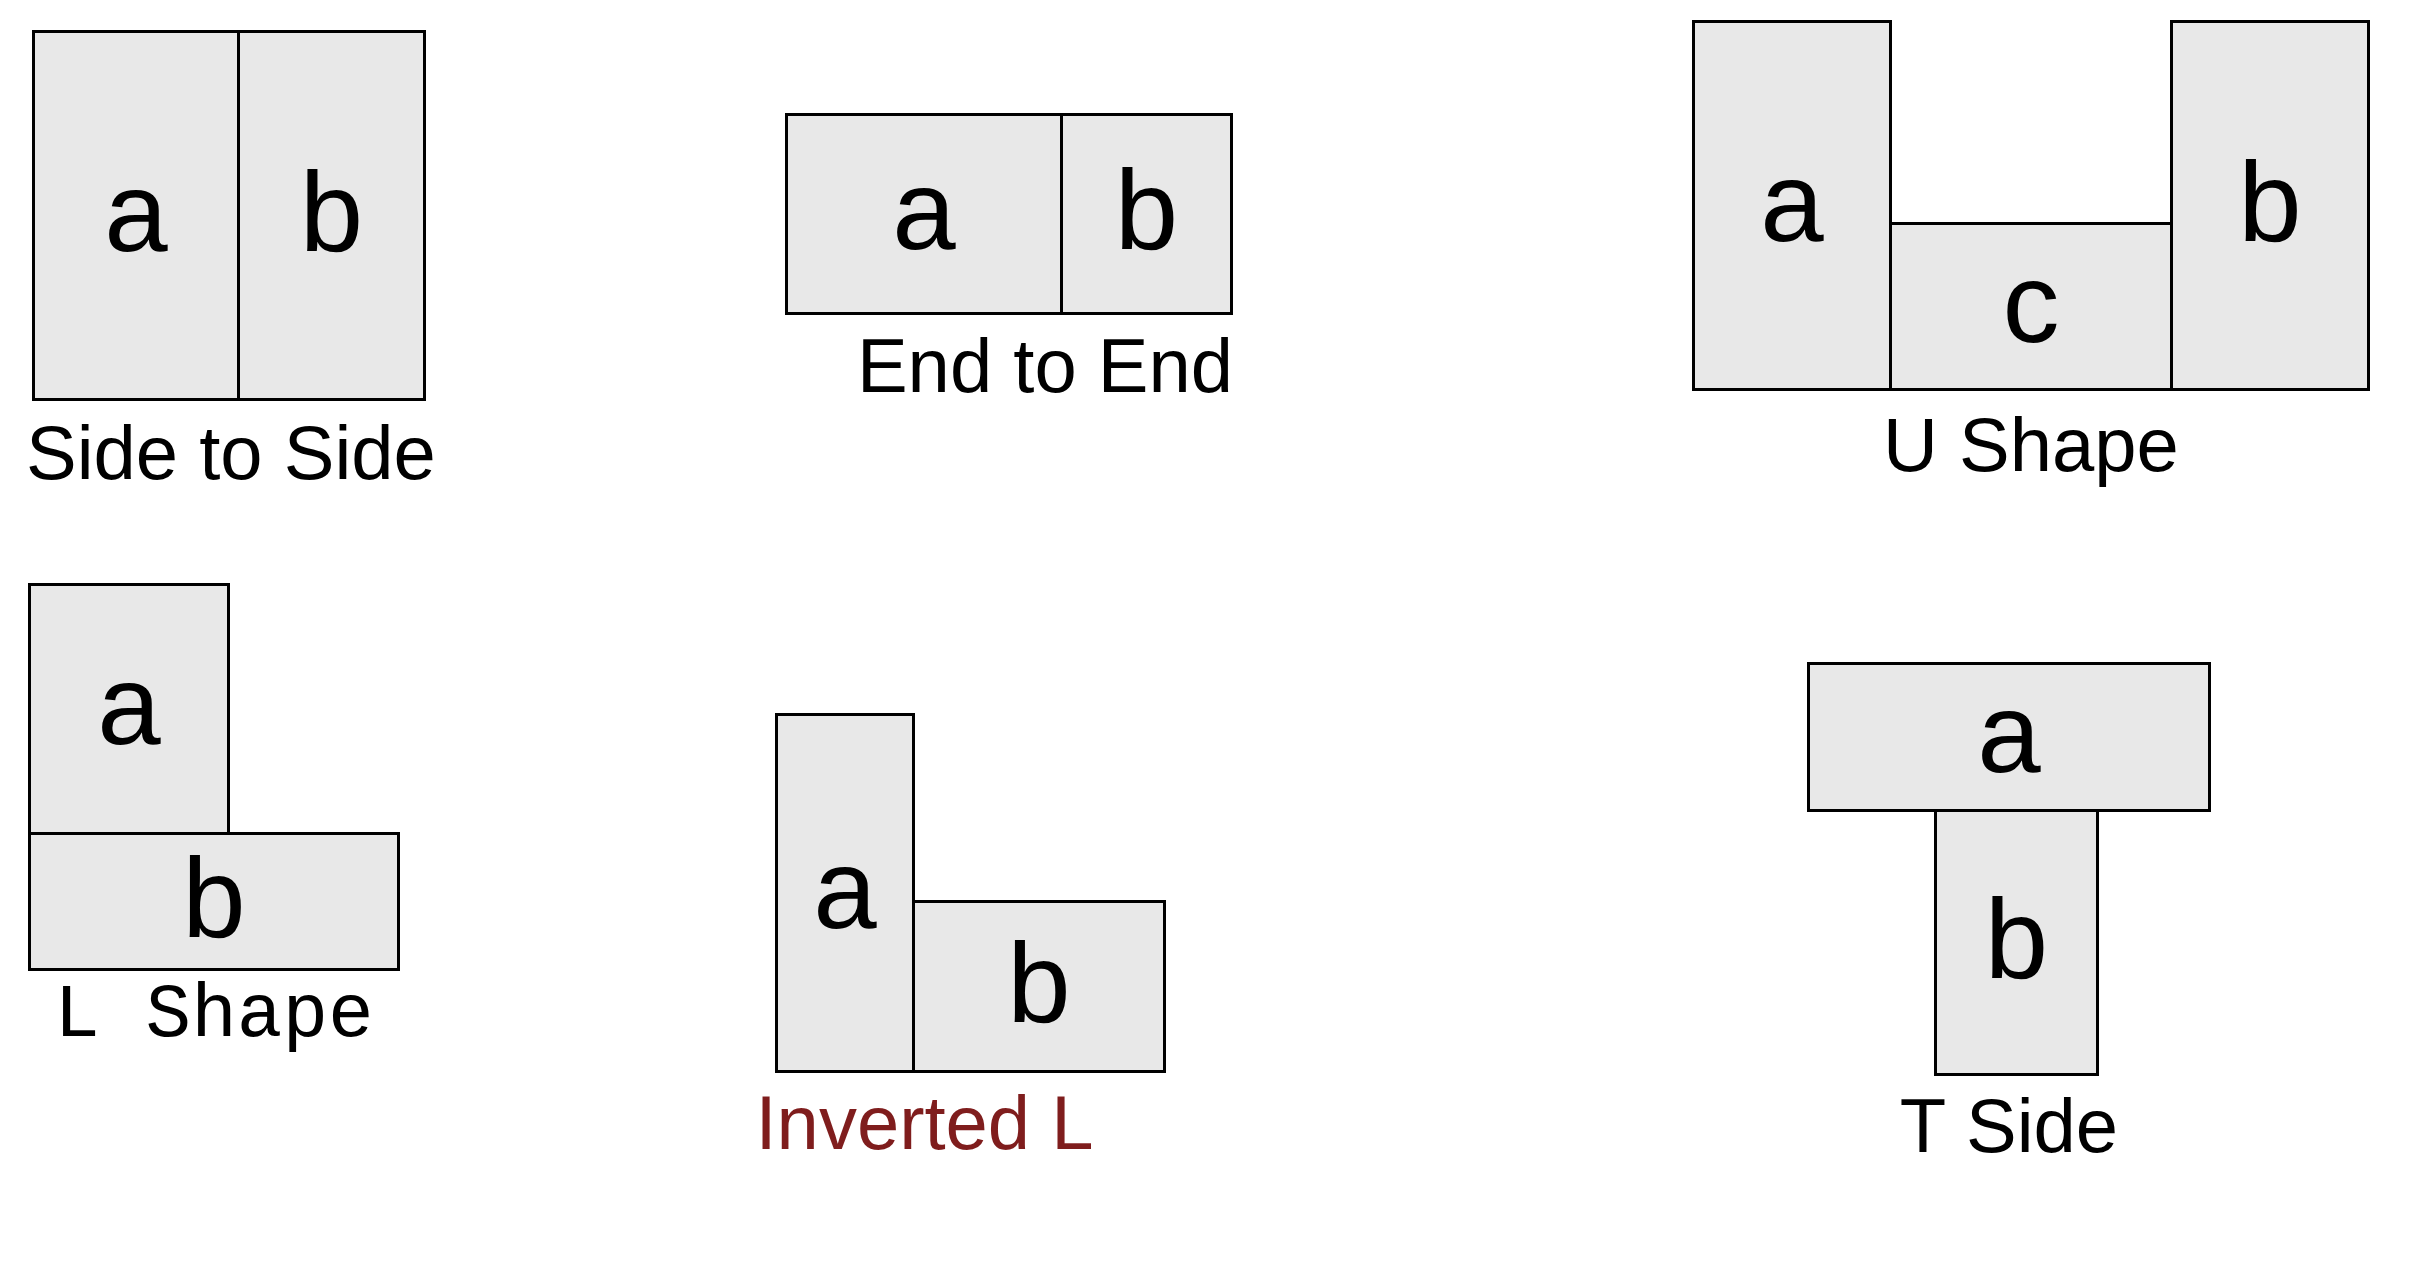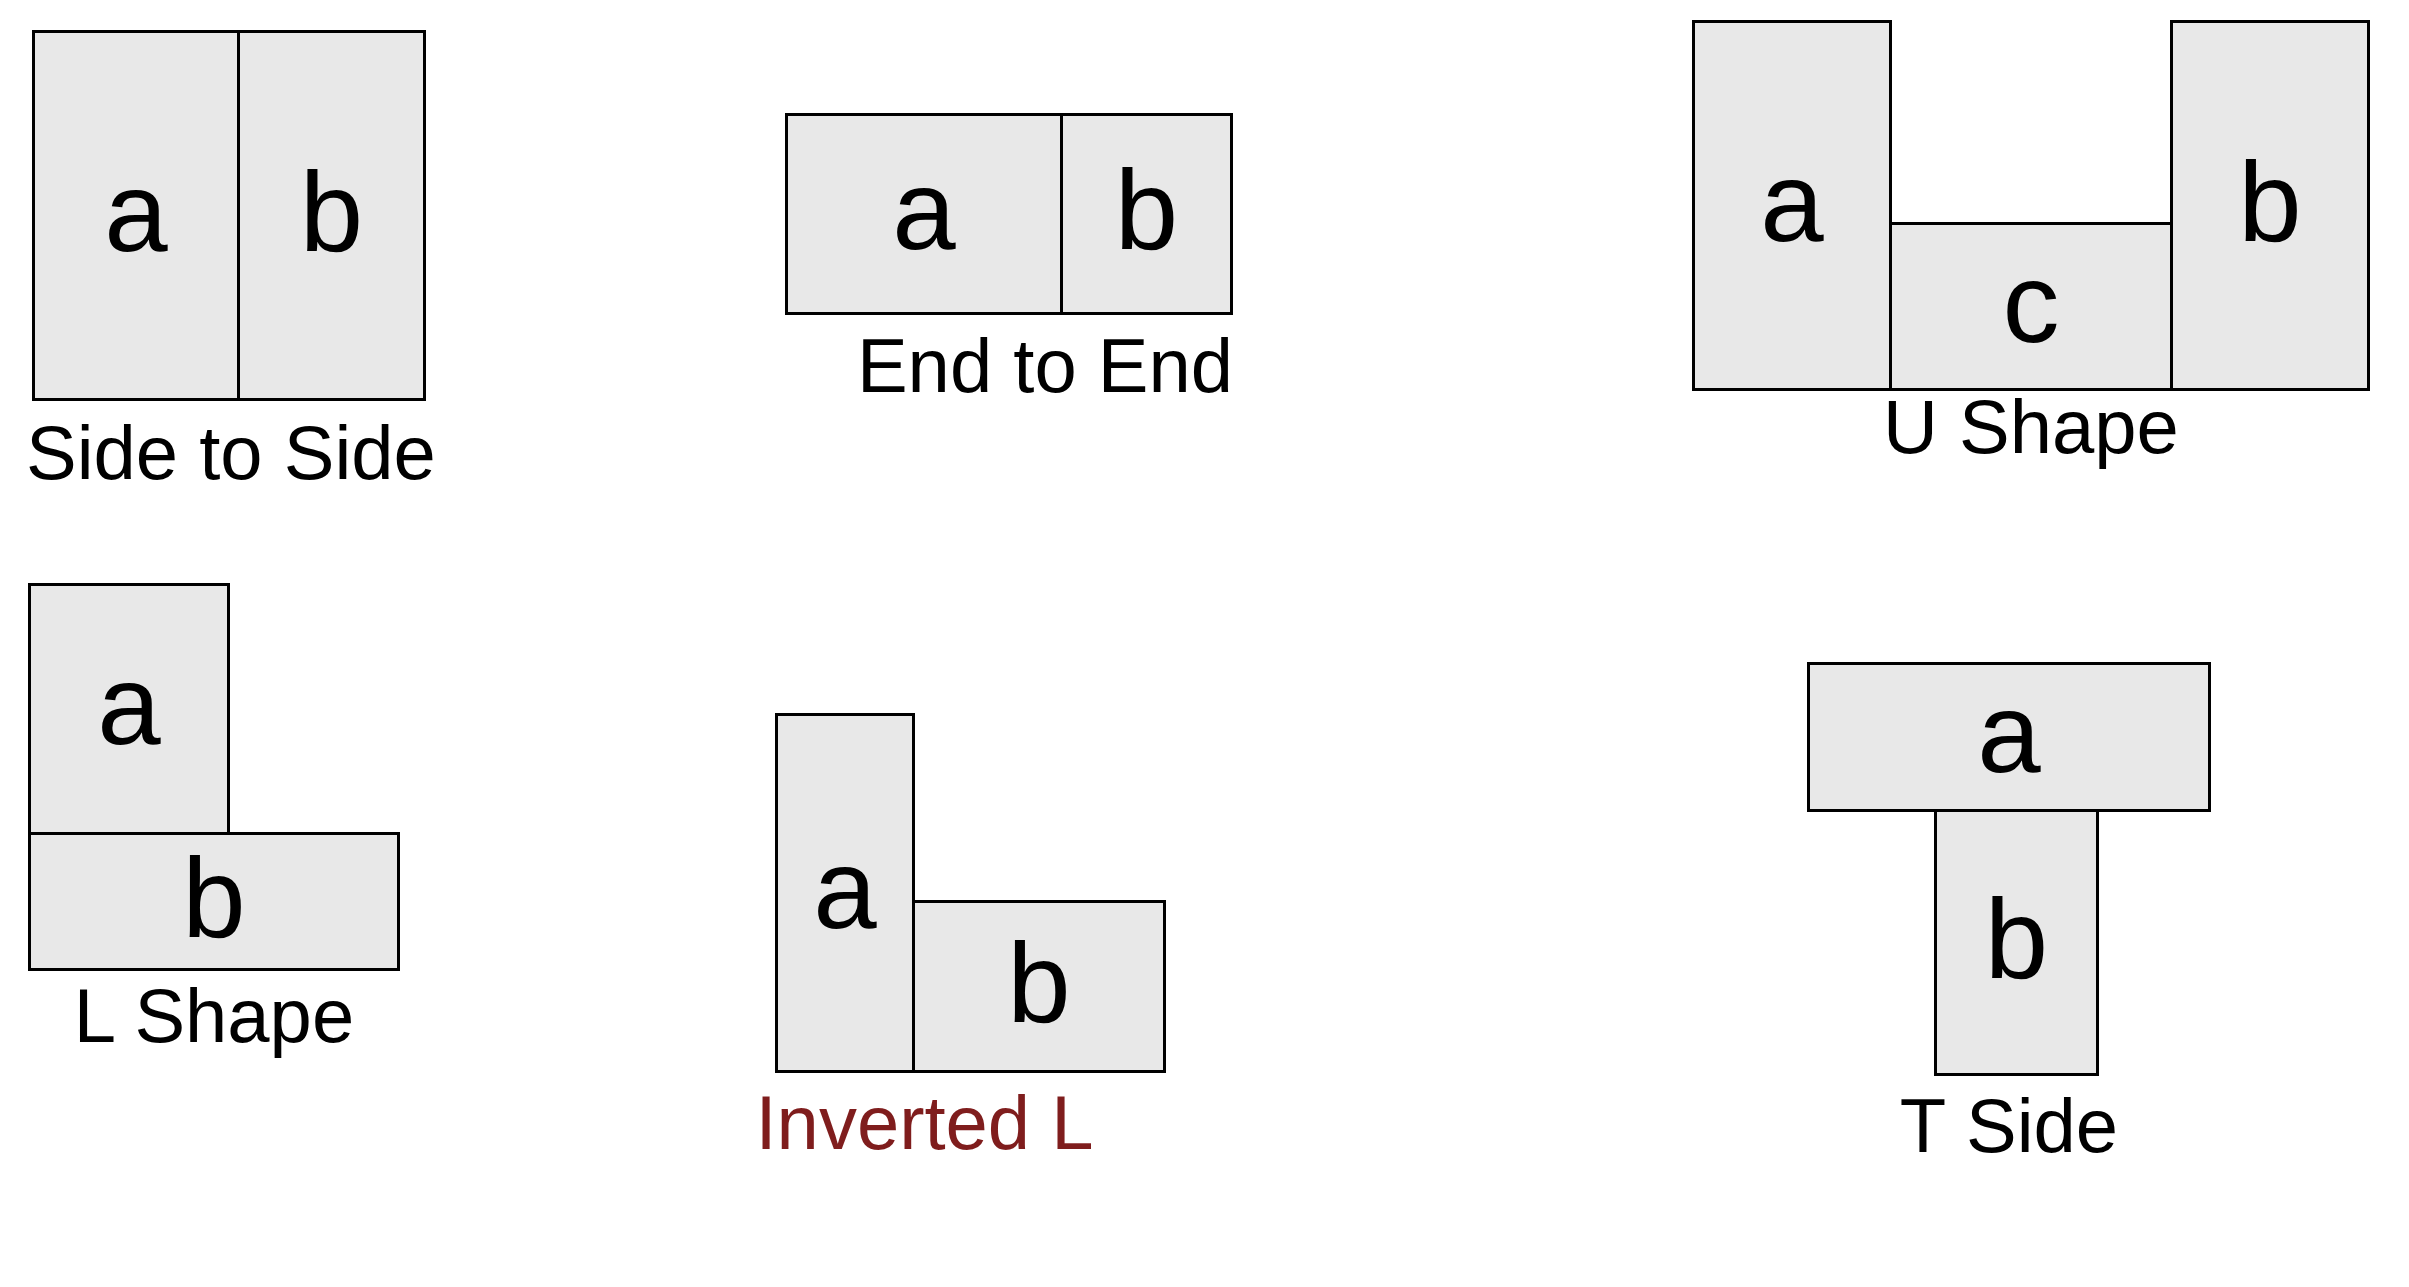--- a/index.html
+++ b/index.html
@@ -55,28 +55,28 @@
     <div class="diagram-label" style="left: 785px; top: 328px; width: 448px; color: rgb(0, 0, 0); text-align: right;">End to End</div>
     <div class="rect" style="left: 1692px; top: 20px; width: 200px; height: 371px; background: rgb(232, 232, 232); border: 3px solid rgb(0, 0, 0); color: rgb(0, 0, 0);">
       <span class="rect-letter">a</span>
     </div>
     <div class="rect" style="left: 1889px; top: 222px; width: 284px; height: 169px; background: rgb(232, 232, 232); border: 3px solid rgb(0, 0, 0); color: rgb(0, 0, 0);">
       <span class="rect-letter">c</span>
     </div>
     <div class="rect" style="left: 2170px; top: 20px; width: 200px; height: 371px; background: rgb(232, 232, 232); border: 3px solid rgb(0, 0, 0); color: rgb(0, 0, 0);">
       <span class="rect-letter">b</span>
     </div>
-    <div class="diagram-label" style="left: 1692px; top: 389px; width: 678px; color: rgb(0, 0, 0);">U Shape</div>
+    <div class="diagram-label" style="left: 1692px; top: 407px; width: 678px; color: rgb(0, 0, 0);">U Shape</div>
     <div class="rect" style="left: 28px; top: 583px; width: 202px; height: 252px; background: rgb(232, 232, 232); border: 3px solid rgb(0, 0, 0); color: rgb(0, 0, 0);">
       <span class="rect-letter">a</span>
     </div>
     <div class="rect" style="left: 28px; top: 832px; width: 372px; height: 139px; background: rgb(232, 232, 232); border: 3px solid rgb(0, 0, 0); color: rgb(0, 0, 0);">
       <span class="rect-letter">b</span>
     </div>
-    <div class="diagram-label" style="left: 28px; top: 978px; width: 372px; color: rgb(0, 0, 0);">L Shape</div>
+    <div class="diagram-label" style="left: 28px; top: 978px; width: 372px; color: rgb(0, 0, 0); font-family: Liberation Mono, monospace;">L Shape</div>
     <div class="rect" style="left: 775px; top: 713px; width: 140px; height: 360px; background: rgb(232, 232, 232); border: 3px solid rgb(0, 0, 0); color: rgb(0, 0, 0);">
       <span class="rect-letter">a</span>
     </div>
     <div class="rect" style="left: 912px; top: 900px; width: 254px; height: 173px; background: rgb(232, 232, 232); border: 3px solid rgb(0, 0, 0); color: rgb(0, 0, 0);">
       <span class="rect-letter">b</span>
     </div>
     <div class="diagram-label" style="left: 729px; top: 1085px; width: 391px; color: #7f1d1d;">Inverted L</div>
     <div class="rect" style="left: 1807px; top: 662px; width: 404px; height: 150px; background: rgb(232, 232, 232); border: 3px solid rgb(0, 0, 0); color: rgb(0, 0, 0);">
       <span class="rect-letter">a</span>
     </div>

